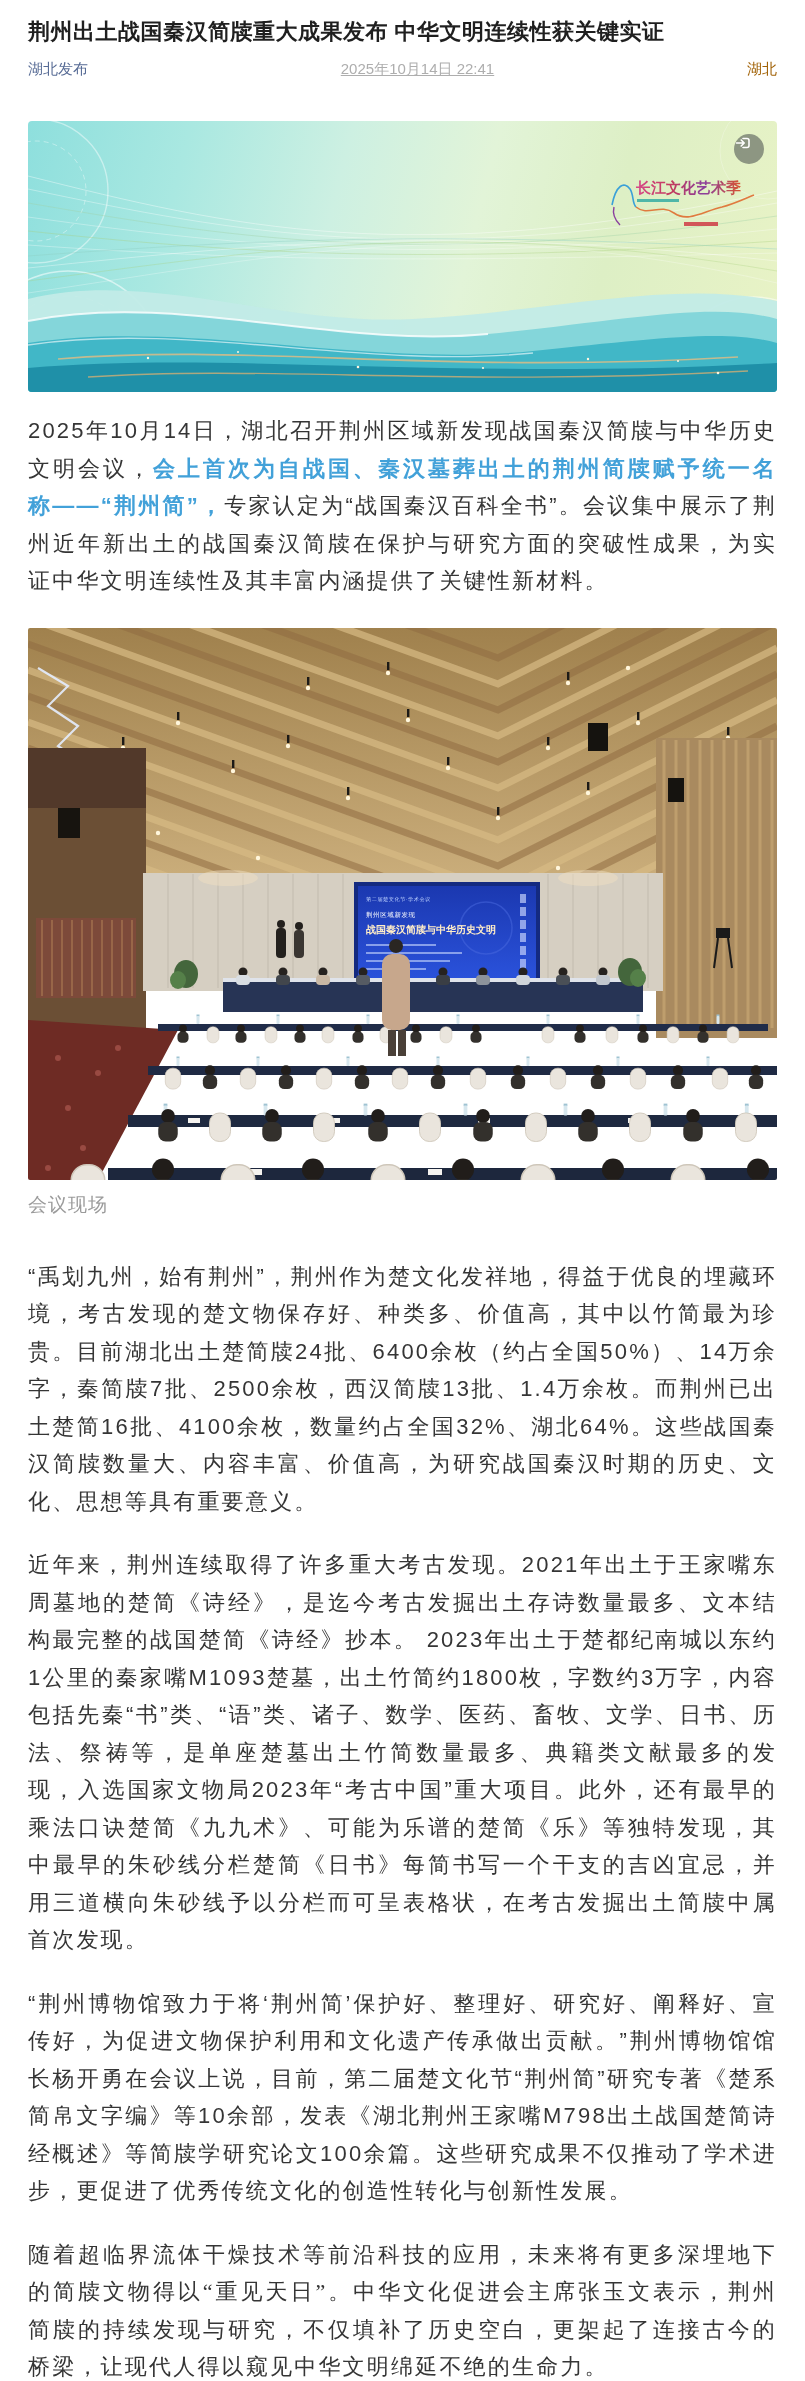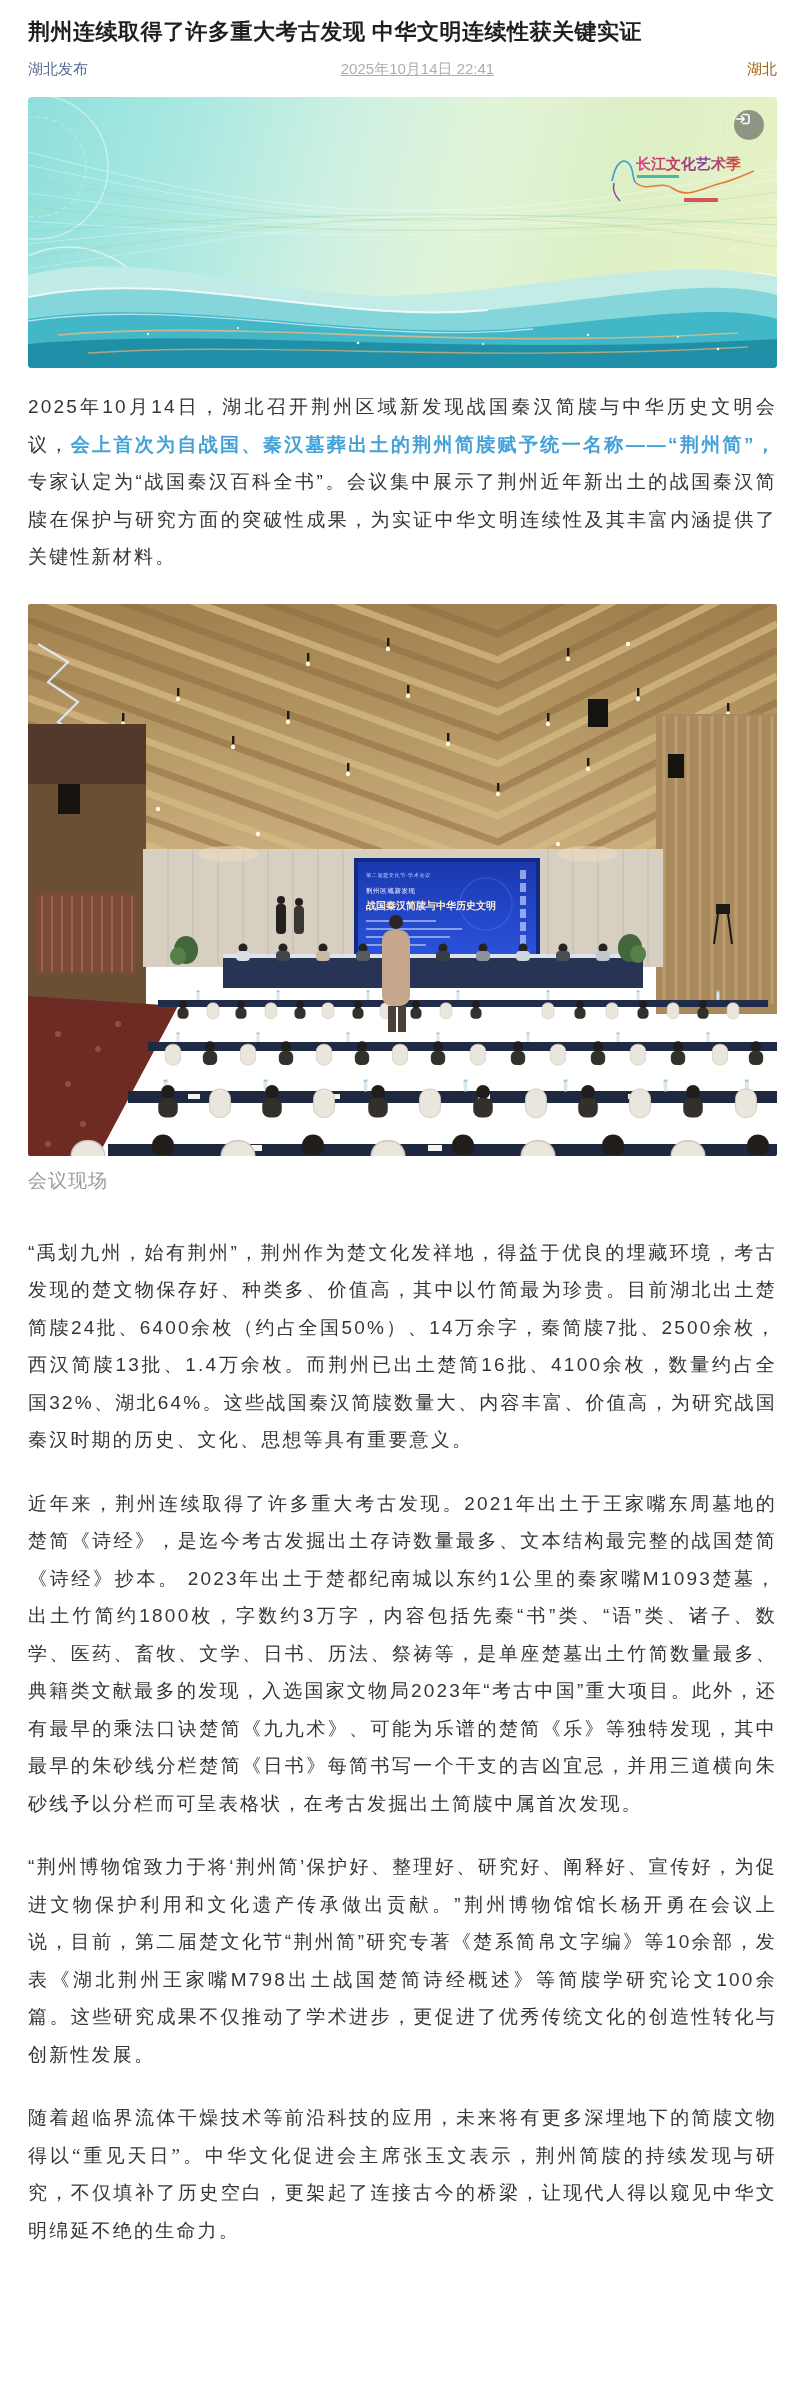--- a/index.html
+++ b/index.html
@@ -15,53 +15,53 @@
     font-size:22px; line-height:1.42; font-weight:700; color:#1f1f1f;
     letter-spacing:.5px;
   }
   .byline { margin-top:13px; font-size:15px; display:flex; align-items:center;justify-content:space-between; }
   .byline .account { color:#576b95; font-weight:500; cursor:pointer; }
   .byline .meta { color:#aeaeae; margin-left:12px;text-decoration:underline; }
   .byline .region { color:#a16207; margin-left:12px; }
 
   
   .banner {
-    position:relative; margin-top:18px; width:749px; height:271px;
+    position:relative; margin-top:42px; width:749px; height:271px;
     border-radius:4px; overflow:hidden; cursor:pointer;
     background:linear-gradient(104deg,#8edfdd 0%,#a9e8e1 20%,#cdf0e2 40%,#e2f4d8 58%,#ddefc5 75%,#e9f3c6 100%);
   }
   .banner svg { position:absolute; inset:0; display:block; }
   .expand-btn {
     position:absolute; top:13px; right:13px; width:30px; height:30px;
     border-radius:50%; background:rgba(70,75,75,.55);
     display:flex; align-items:center; justify-content:center; cursor:pointer;
   }
 
   
   .article { margin-top:20px; }
   .article p {
-    font-size:19px; line-height:37.5px; letter-spacing:2.2px;
+    font-size:22px; line-height:37.5px; letter-spacing:2.2px;
     text-align:justify; color:#353535; margin-bottom:26px;
   }
   .article p:last-child { margin-bottom:0;font-family:Liberation Serif, serif; }
   .hl { color:#42a1d9; font-weight:700; }
 
   figure.photo { margin:28px 0 0; }
   figure.photo svg { display:block; border-radius:2px; }
   figcaption.caption {
     margin-top:12px; font-size:19px; color:#9b9b9b; letter-spacing:1px;
     margin-bottom:40px;
   }
 </style>
 </head>
 <body>
 
 <div class="wrap">
 
-  <h1 class="title">荆州连续取得了许多重大考古发现 中华文明连续性获关键实证</h1>
+  <h1 class="title">荆州出土战国秦汉简牍重大成果发布 中华文明连续性获关键实证</h1>
 
   <div class="byline">
     <span class="account">湖北发布</span>
     <span class="meta">2025年10月14日 22:41</span>
     <span class="region">湖北</span>
   </div>
 
   <div class="banner">
     <svg width="749" height="271" viewBox="0 0 749 271">
       <defs>

